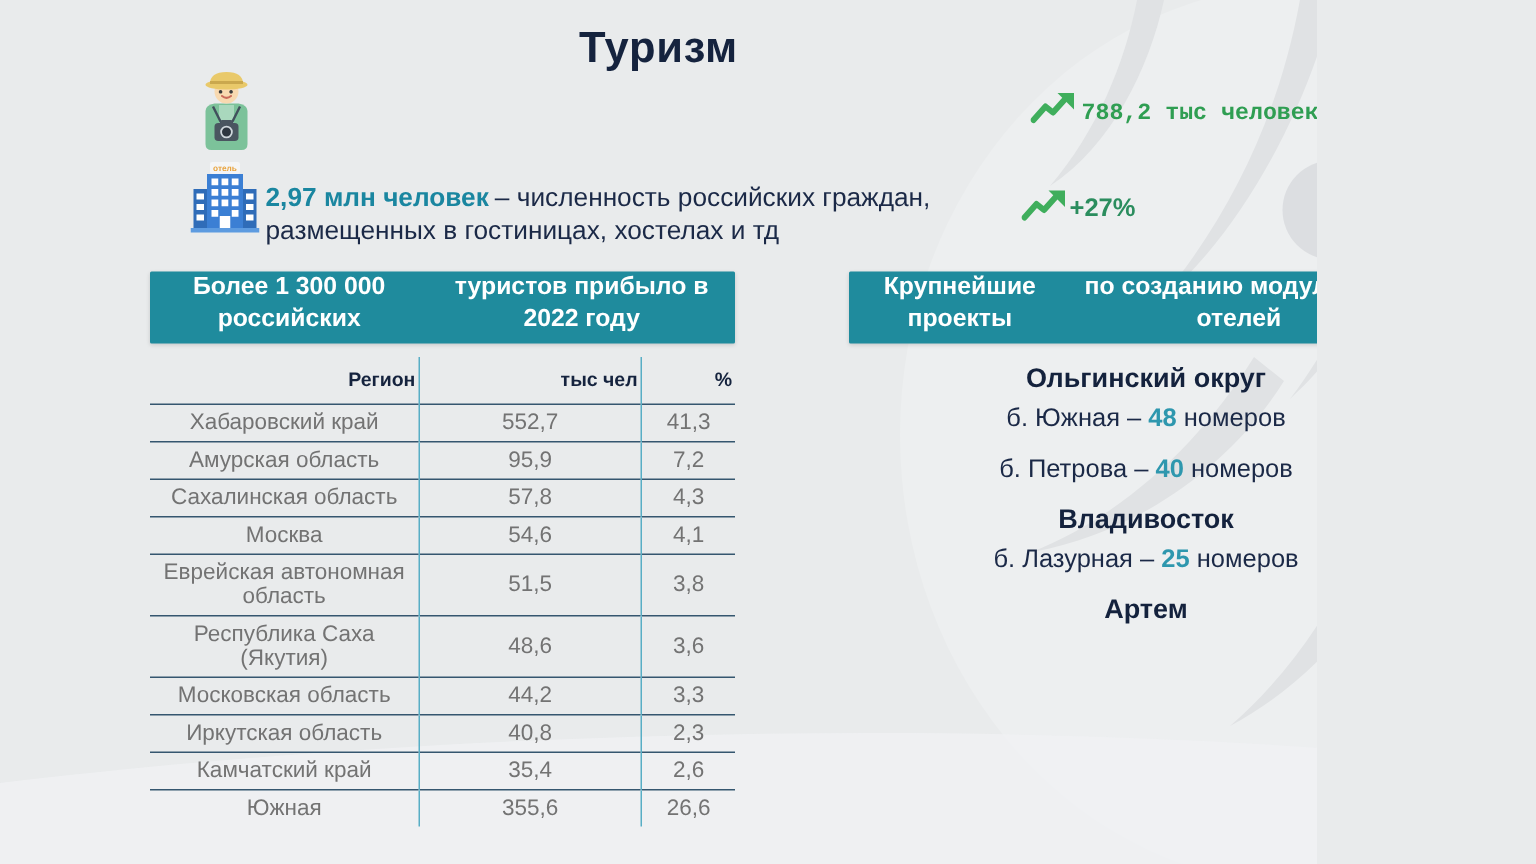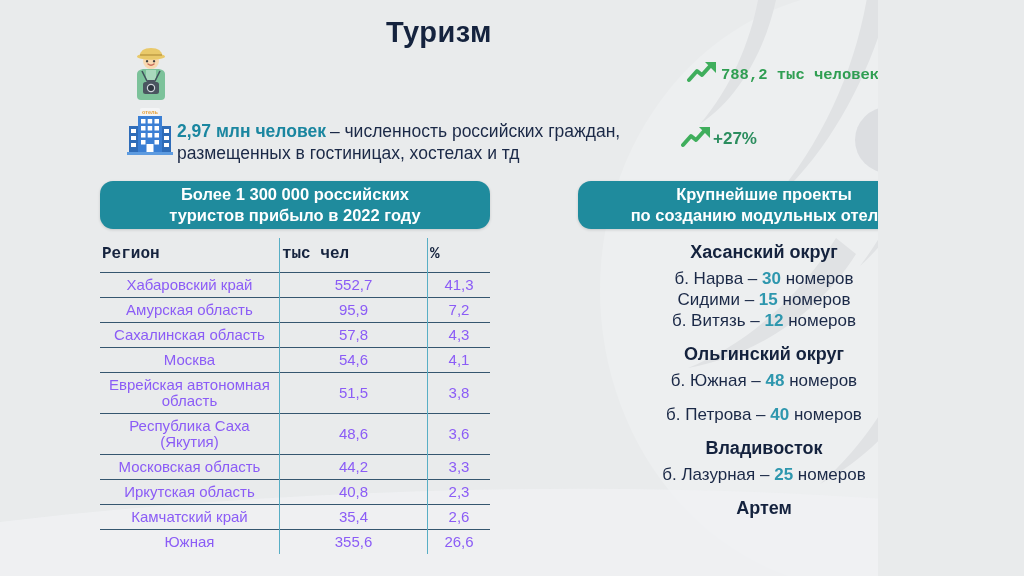--- a/index.html
+++ b/index.html
@@ -26,38 +26,38 @@
   .stat-value{color:#1a86a0;font-weight:800;margin-right:4px;}
   .trend{position:absolute;}
   #trend1{left:687px;top:60px;}
   #trend2{left:681px;top:125px;}
   .delta{position:absolute;font-weight:800;white-space:nowrap;}
   #delta1{left:721px;top:66px;font-size:15.5px;color:#2f9e52;font-family:Liberation Mono, monospace;}
   #delta2{left:713px;top:129px;font-size:17px;color:#2b8d5e;}
 
   
   .panel-header{
-    position:absolute;top:181px;height:48px;background:#1f8b9d;border-radius:13px;
+    position:absolute;top:181px;height:48px;background:#1f8b9d;border-radius:1px;
     color:#ffffff;font-weight:800;font-size:16.5px;line-height:21px;
-    display:flex;flex-direction:column;justify-content:center;text-align:center;
+    display:flex;flex-direction:row;justify-content:center;text-align:center;
     box-shadow:0 1px 3px rgba(0,0,0,.15);
   }
   #left-header{left:100px;width:390px;}
-  #right-header{left:578px;width:372px;}
+  #right-header{left:566px;width:372px;}
 
   
   .region-table{
     position:absolute;left:100px;top:238px;width:390px;
     border-collapse:collapse;table-layout:fixed;
   }
   .region-table th{
-    font-size:16px;font-weight:800;color:#15233e;padding:7px 2px 9px;text-align:left;font-family:Liberation Mono, monospace;
+    font-size:13px;font-weight:800;color:#15233e;padding:7px 2px 9px;text-align:right;
   }
   .region-table td{
-    font-size:15px;font-weight:500;color:#8b5cf6;padding:4px 3px;text-align:center;line-height:16px;
+    font-size:15px;font-weight:500;color:#737373;padding:4px 3px;text-align:center;line-height:16px;
   }
   .region-table tbody tr{border-top:1.6px solid #35566f;}
   .region-table .col1,.region-table .col2{border-left:1.6px solid #58aec5;}
 
   
   .sections{position:absolute;left:578px;top:242px;width:372px;text-align:center;}
   .section{margin-bottom:13px;}
   .section-title{font-size:18px;font-weight:800;color:#14223d;margin-bottom:5px;}
   .section-line{font-size:17px;font-weight:500;color:#1b2947;line-height:21px;}
   .room-num{color:#2e97ae;font-weight:700;}
@@ -224,26 +224,20 @@
       </tbody>
   </table>
 
   <div class="panel-header" id="right-header">
     <div>Крупнейшие проекты</div>
     <div>по созданию модульных отелей</div>
   </div>
 
   <div class="sections">
       <div class="section">
-        <div class="section-title">Хасанский округ</div>
-        <div class="section-line"><span>б. Нарва – </span><span class="room-num">30</span><span> номеров</span></div>
-        <div class="section-line"><span>Сидими – </span><span class="room-num">15</span><span> номеров</span></div>
-        <div class="section-line"><span>б. Витязь – </span><span class="room-num">12</span><span> номеров</span></div>
-      </div>
-      <div class="section">
         <div class="section-title">Ольгинский округ</div>
         <div class="section-line"><span>б. Южная – </span><span class="room-num">48</span><span> номеров</span></div>
       </div>
       <div class="section">
         <div class="section-line"><span>б. Петрова – </span><span class="room-num">40</span><span> номеров</span></div>
       </div>
       <div class="section">
         <div class="section-title">Владивосток</div>
         <div class="section-line"><span>б. Лазурная – </span><span class="room-num">25</span><span> номеров</span></div>
       </div>

